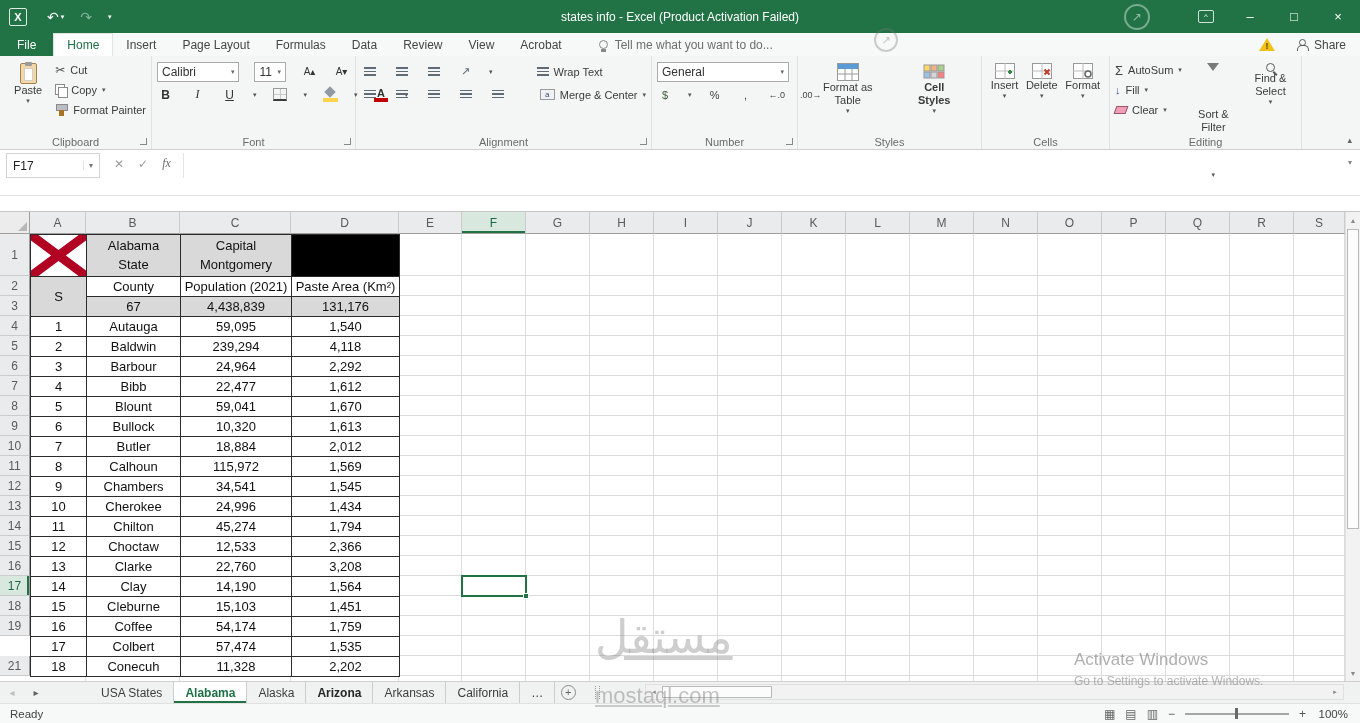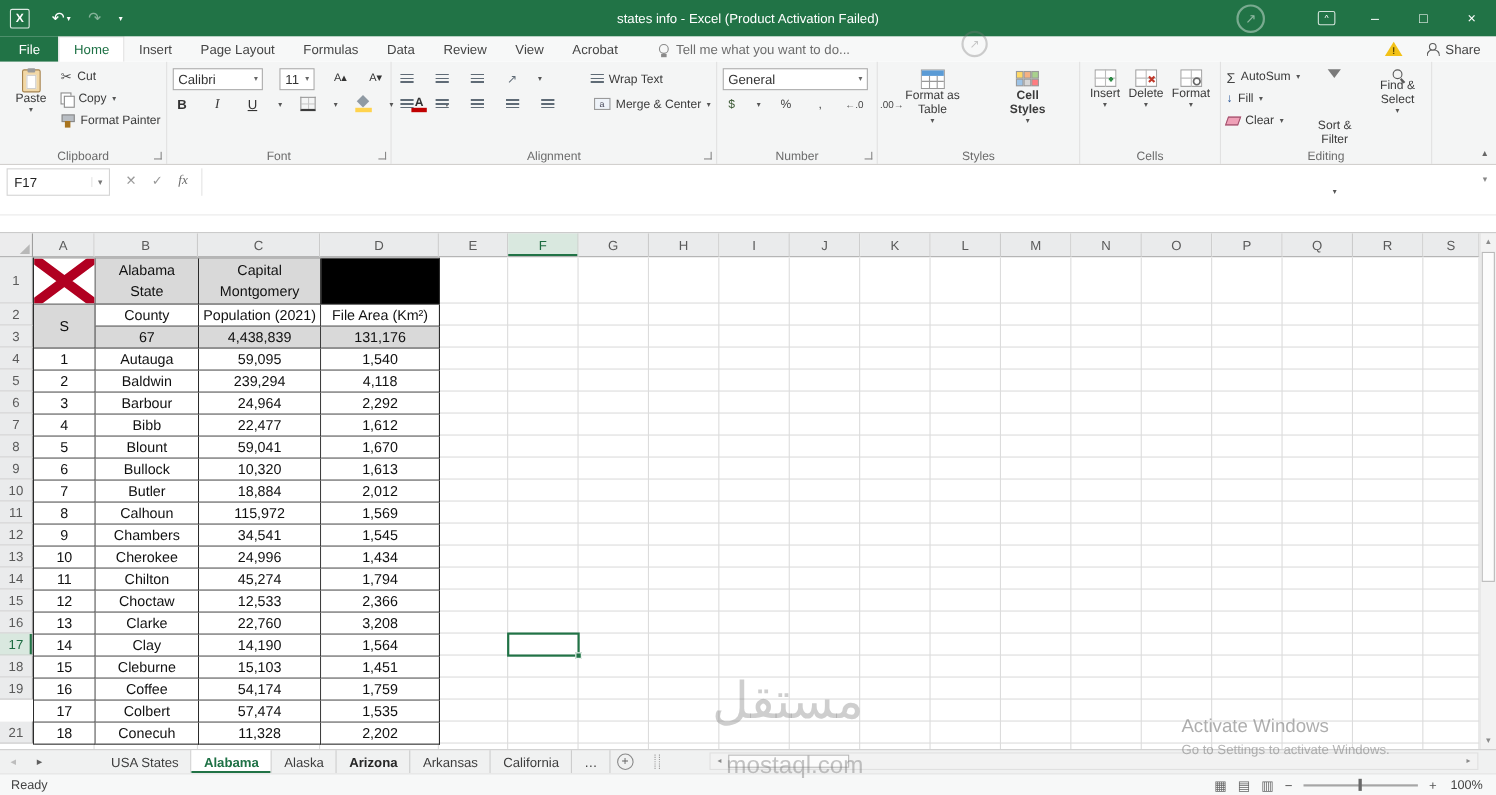--- a/index.html
+++ b/index.html
@@ -150,21 +150,21 @@
   .sb-right{margin-left:auto;display:flex;align-items:center;gap:10px;margin-right:12px;}
   .view-ic{font-size:12px;color:#666;}
   .zslide{width:104px;height:16px;position:relative;}
   .zslide::before{content:'';position:absolute;left:0;right:0;top:7px;height:2px;background:#a6a6a6;}
   .zthumb{position:absolute;left:50px;top:2.5px;width:3.5px;height:11px;background:#696969;}
   .zbtn{color:#555;font-size:12px;}
   .zpct{min-width:32px;text-align:right;color:#444;}
 
   
   .wm{position:absolute;pointer-events:none;z-index:30;}
-  .wm-center{left:575px;top:612px;width:210px;text-align:right;color:rgba(125,125,125,.38);}
+  .wm-center{left:595px;top:612px;width:210px;text-align:left;color:rgba(125,125,125,.38);text-decoration:underline;}
   .wm-center .ar{font-size:46px;line-height:1.1;}
   .wm-center .en{font-size:22px;color:rgba(125,125,125,.45);margin-top:20px;}
   .wm-activate{left:1074px;top:650px;color:rgba(120,120,120,.6);}
   .wm-activate .l1{font-size:17px;}
   .wm-activate .l2{font-size:12px;margin-top:4px;color:rgba(130,130,130,.6);}
   .wm-circle{border-radius:50%;display:flex;align-items:center;justify-content:center;}
   .wm-c1{left:1124px;top:4px;width:26px;height:26px;border:2px solid rgba(255,255,255,.4);color:rgba(255,255,255,.5);font-size:12px;z-index:31;}
   .wm-c2{left:874px;top:28px;width:24px;height:24px;border:2px solid rgba(120,120,120,.35);color:rgba(120,120,120,.4);font-size:11px;z-index:31;}
 </style>
 </head>
@@ -562,21 +562,21 @@
             </svg>
         </div>
         <div class="cell b1 g two">Alabama
 State</div>
         <div class="cell c1 g two">Capital
 Montgomery</div>
         <div class="cell d1 blk"></div>
         <div class="cell a23 g">S</div>
         <div class="cell b2">County</div>
         <div class="cell c2">Population (2021)</div>
-        <div class="cell d2">File Area (Km²)</div>
+        <div class="cell d2">Paste Area (Km²)</div>
         <div class="cell b3 g">67</div>
         <div class="cell c3 g">4,438,839</div>
         <div class="cell d3 g">131,176</div>
       <div class="cell">1</div>
           <div class="cell">Autauga</div>
           <div class="cell">59,095</div>
           <div class="cell">1,540</div>
           <div class="cell">2</div>
           <div class="cell">Baldwin</div>
           <div class="cell">239,294</div>

